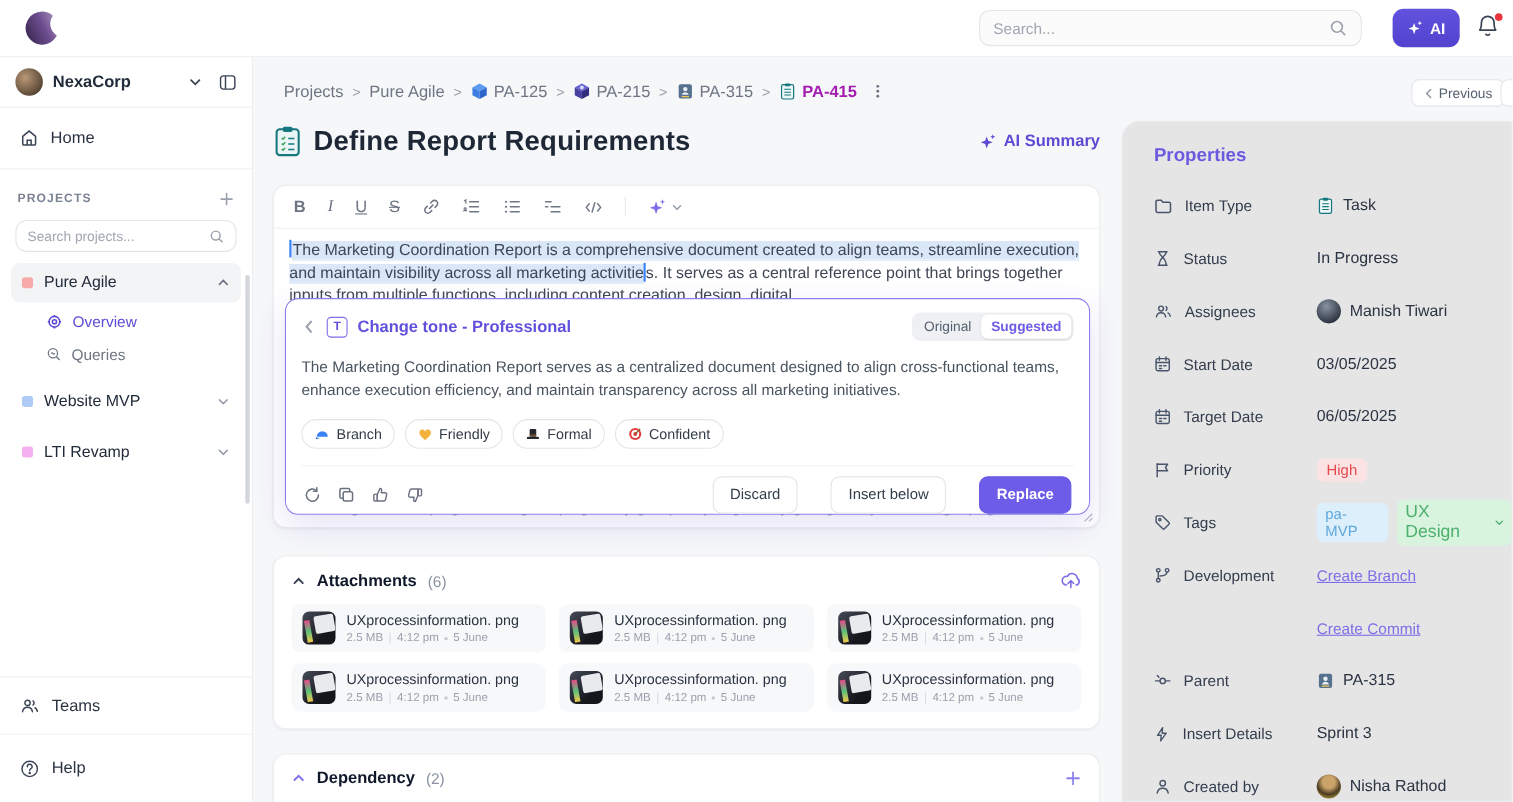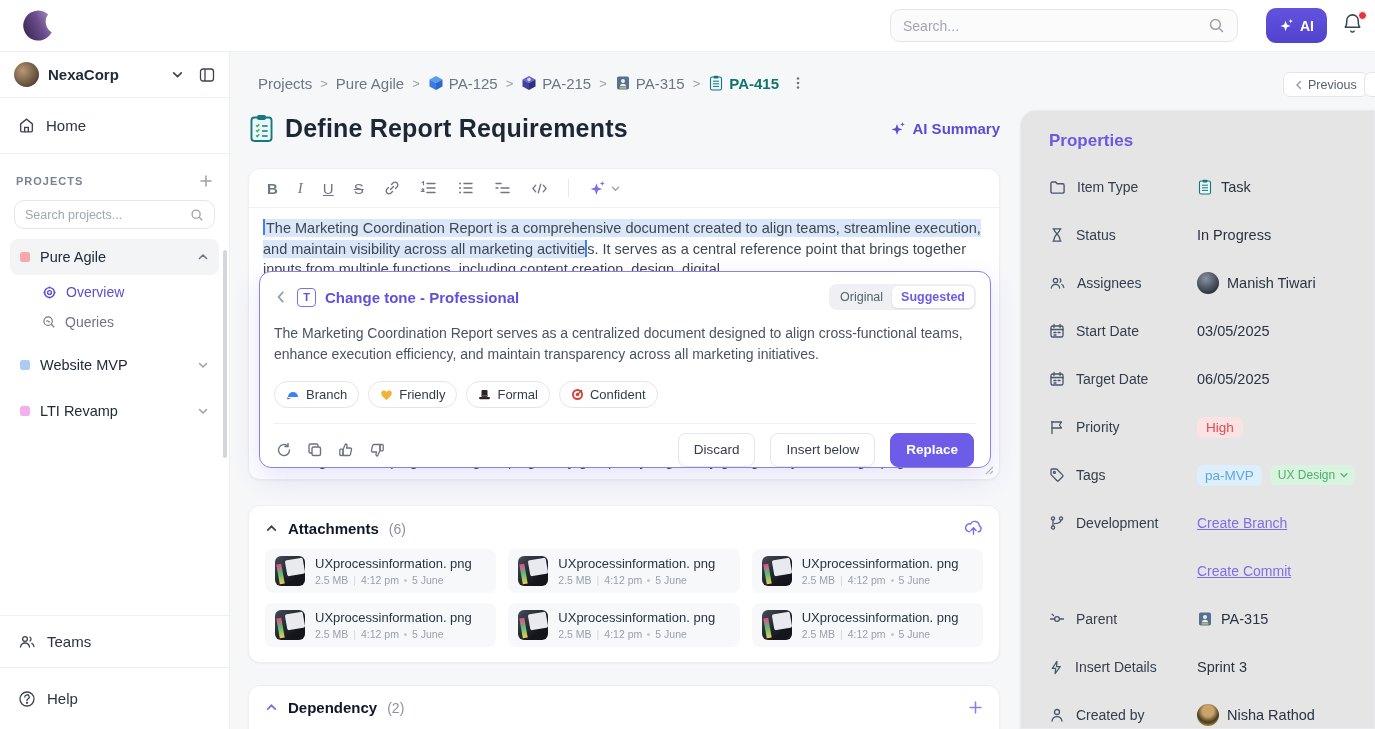--- a/index.html
+++ b/index.html
@@ -38,21 +38,21 @@
   .side-scroll { position:absolute; right:2px; top:198px; width:4px; height:208px; border-radius:2px; background:#d3d6db; }
   .side-bottom { position:absolute; left:0; bottom:0; width:100%; }
   .bottom-row { height:52px; display:flex; align-items:center; gap:11px; padding:0 18px; border-top:1px solid #eef0f2; font-size:15px; color:#2a3342; cursor:pointer; }
   .bottom-row.help { height:62px; }
 
   
   .main { position:absolute; left:230px; top:52px; width:1145px; height:677px; background:#f6f7f9; }
   .crumbs { position:absolute; left:28px; top:21px; display:flex; align-items:center; gap:8px; font-size:15px; color:#6e7684; }
   .crumbs .sep { color:#9aa1ac; font-size:13px; }
   .crumbs .cr { display:flex; align-items:center; gap:5px; cursor:pointer; }
-  .crumbs .current { color:#0f766e; font-weight:700; }
+  .crumbs .current { color:#a21caf; font-weight:700; }
   .kebab { margin-left:2px; cursor:pointer; padding:2px; }
   .pager { position:absolute; top:20px; display:flex; align-items:center; gap:4px; height:25px; padding:0 10px; background:#fff; border:1px solid #e3e5e9; border-radius:7px; font-size:12.5px; color:#555f6e; cursor:pointer; white-space:nowrap; }
   .pager.prev { left:1053px; }
   .pager.next { left:1134px; width:70px; overflow:hidden; }
 
   .title-row { position:absolute; left:18px; top:62px; width:752px; display:flex; align-items:center; }
   .title-icon { margin-right:10px; }
   .page-title { font-size:25px; font-weight:700; color:#1e2736; letter-spacing:.2px; flex:1; }
   .ai-summary { display:flex; align-items:center; gap:6px; color:#5b4bd5; font-size:15px; font-weight:600; cursor:pointer; }
 
@@ -80,21 +80,21 @@
   .pop-title { font-size:15px; font-weight:700; color:#6050dc; flex:1; }
   .toggle { background:#eef0f3; border-radius:8px; padding:2px; display:flex; font-size:12.5px; }
   .tg { padding:4px 9px; color:#555f6e; cursor:pointer; border-radius:6px; }
   .tg.on { background:#fff; color:#6c5ce7; font-weight:600; box-shadow:0 1px 2px rgba(0,0,0,.1); }
   .pop-text { margin-top:13px; font-size:14px; line-height:20.5px; color:#4a5460; width:690px; }
   .chips { margin-top:17px; display:flex; gap:9px; }
   .chip { display:flex; align-items:center; gap:6px; border:1px solid #e3e5e9; border-radius:16px; padding:5px 11px; font-size:13px; color:#333d4a; cursor:pointer; background:#fff; }
   .pop-foot { margin-top:15px; border-top:1px solid #eef0f2; height:52px; display:flex; align-items:center; padding:0 2px; gap:15px; }
   .foot-ic { color:#6b7280; cursor:pointer; }
   .foot-spacer { flex:1; }
-  .btn { height:34px; padding:0 15px; border-radius:8px; font-size:13.5px; display:flex; align-items:center; cursor:pointer; }
+  .btn { height:34px; padding:0 15px; border-radius:8px; font-size:13.5px; display:flex; align-items:center; cursor:pointer;margin-left:15px; }
   .btn.ghost { background:#fff; border:1px solid #e3e5e9; color:#333d4a; }
   .btn.primary { background:#6c5ce7; color:#fff; border:1px solid #6c5ce7; font-weight:600; }
 
   
   .attach-card { position:absolute; left:18px; top:453px; width:752px; height:158px; background:#fff; border:1px solid #eceef0; border-radius:12px; box-shadow:0 1px 2px rgba(16,24,40,.04); }
   .card-head { display:flex; align-items:center; gap:10px; padding:13px 16px 9px 16px; }
   .card-title { font-size:15px; font-weight:700; color:#0f172a; }
   .card-count { font-size:14px; color:#8a92a3; }
   .head-spacer { flex:1; }
   .att-grid { display:grid; grid-template-columns:repeat(3, 1fr); gap:10px 12px; padding:2px 16px; }
@@ -112,21 +112,21 @@
 
   
   .props { position:absolute; left:790px; top:58px; width:355px; height:619px; background:#e5e5e5; border:1px solid #e9ebee; border-radius:16px 0 0 0; box-shadow:0 1px 3px rgba(16,24,40,.05); padding:20px 0 0 28px; }
   .props-title { font-size:17px; font-weight:700; color:#6a5ae0; margin-bottom:12px; }
   .prop-row { height:48px; display:flex; align-items:center; }
   .prop-label { width:148px; display:flex; align-items:center; gap:11px; font-size:14px; color:#333d4d; }
   .prop-label svg { flex:none; }
   .prop-value { display:flex; align-items:center; gap:8px; font-size:14.5px; color:#2a3342; }
   .badge-high { background:#fce3e3; color:#e5484d; border-radius:6px; padding:3px 9px; font-size:13.5px; }
   .tag1 { background:#dceffb; color:#5fa8dc; border-radius:6px; padding:3px 8px; font-size:13.5px; }
-  .tag2 { background:#d9f4de; color:#4caf6e; border-radius:6px; padding:3px 6px 3px 8px; font-size:12px; display:flex; align-items:center; gap:4px; }
+  .tag2 { background:#d9f4de; color:#4caf6e; border-radius:6px; padding:3px 6px 3px 8px; font-size:16px; display:flex; align-items:center; gap:4px; }
   .plink { color:#7c6fe8; text-decoration:underline; font-size:14px; cursor:pointer; }
   .mini-avatar { width:22px; height:22px; border-radius:50%; flex:none; }
   .av-manish { background:radial-gradient(circle at 40% 30%, #8a93a3, #2c3440 75%); }
   .av-nisha { background:radial-gradient(circle at 50% 32%, #caa36a 30%, #4a3a22 60%, #e8c94a); }
 </style>
 </head>
 <body>
 
 <div class="topbar">
   <div class="logo">

